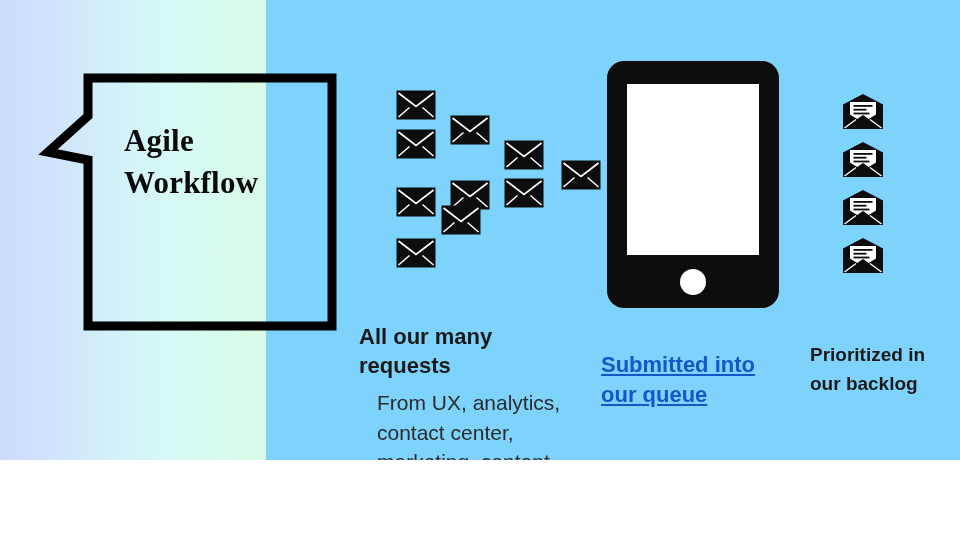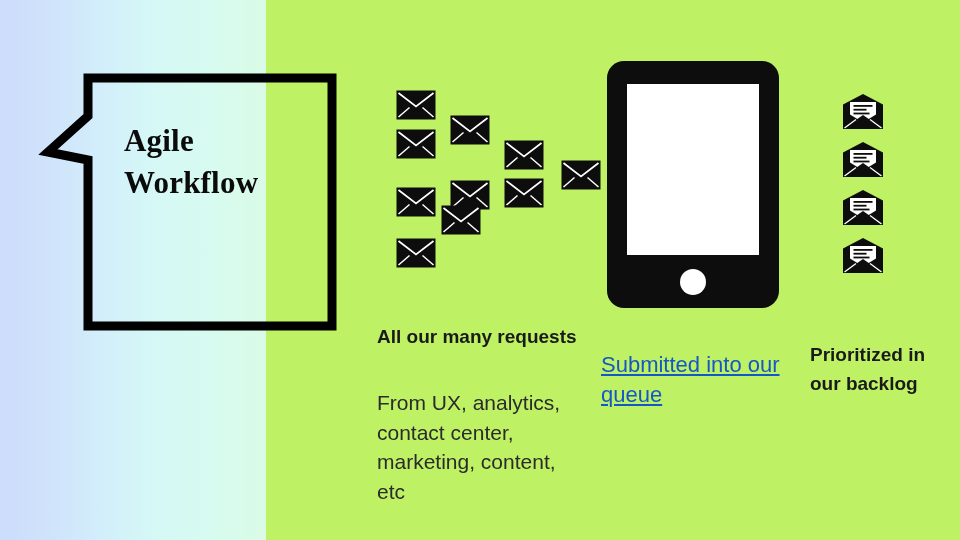--- a/index.html
+++ b/index.html
@@ -7,22 +7,22 @@
     margin: 0;
     padding: 0;
     background: #ffffff;
   }
   body {
     font-family: "Liberation Sans", sans-serif;
   }
   #slide {
     position: relative;
     width: 960px;
-    height: 540px;
-    background: #bef264;
+    height: 460px;
+    background: #7dd3fc;
     overflow: hidden;
   }
 
   
   #gradient-band {
     position: absolute;
     left: 0;
     top: 0;
     width: 266px;
     height: 540px;
@@ -97,40 +97,40 @@
     font-weight: bold;
     color: #1a1a1a;
   }
   .caption-body {
     position: absolute;
     font-family: "Liberation Sans", sans-serif;
     font-weight: normal;
     color: #2b2b2b;
   }
   #caption-requests-heading {
-    left: 377px;
+    left: 359px;
     top: 322px;
     width: 200px;
-    font-size: 19px;
+    font-size: 22px;
     line-height: 29px;
   }
   #caption-requests-body {
     left: 377px;
     top: 388px;
     width: 205px;
     font-size: 21px;
     line-height: 29.5px;
   }
   #caption-queue-link {
     position: absolute;
     left: 601px;
     top: 350px;
     width: 185px;
     font-family: "Liberation Sans", sans-serif;
-    font-weight: normal;
+    font-weight: bold;
     font-size: 22px;
     line-height: 30px;
     color: #1557c7;
     text-decoration: underline;
     text-underline-offset: 2px;
     cursor: pointer;
   }
   #caption-backlog-heading {
     left: 810px;
     top: 340px;

